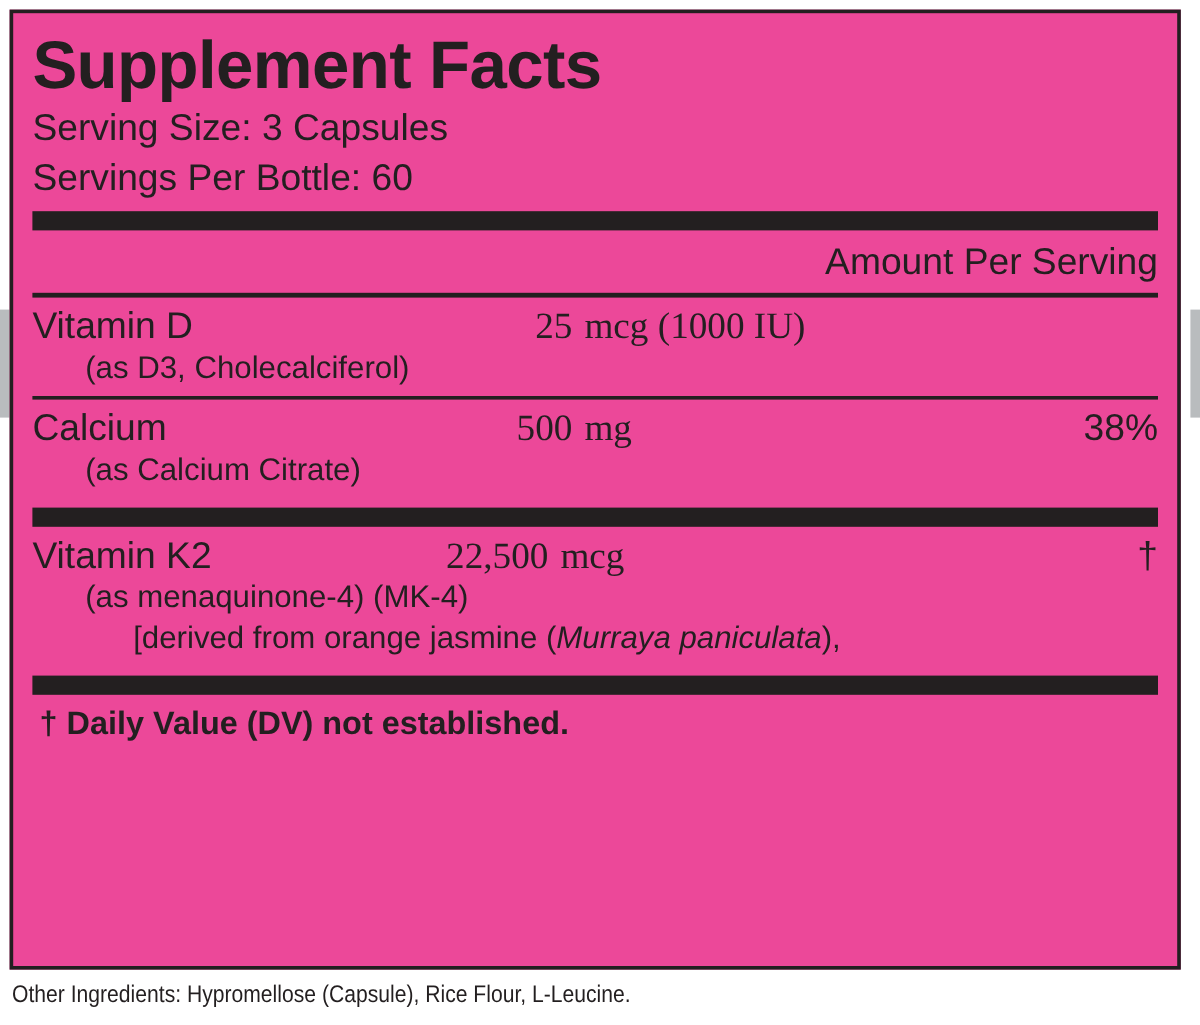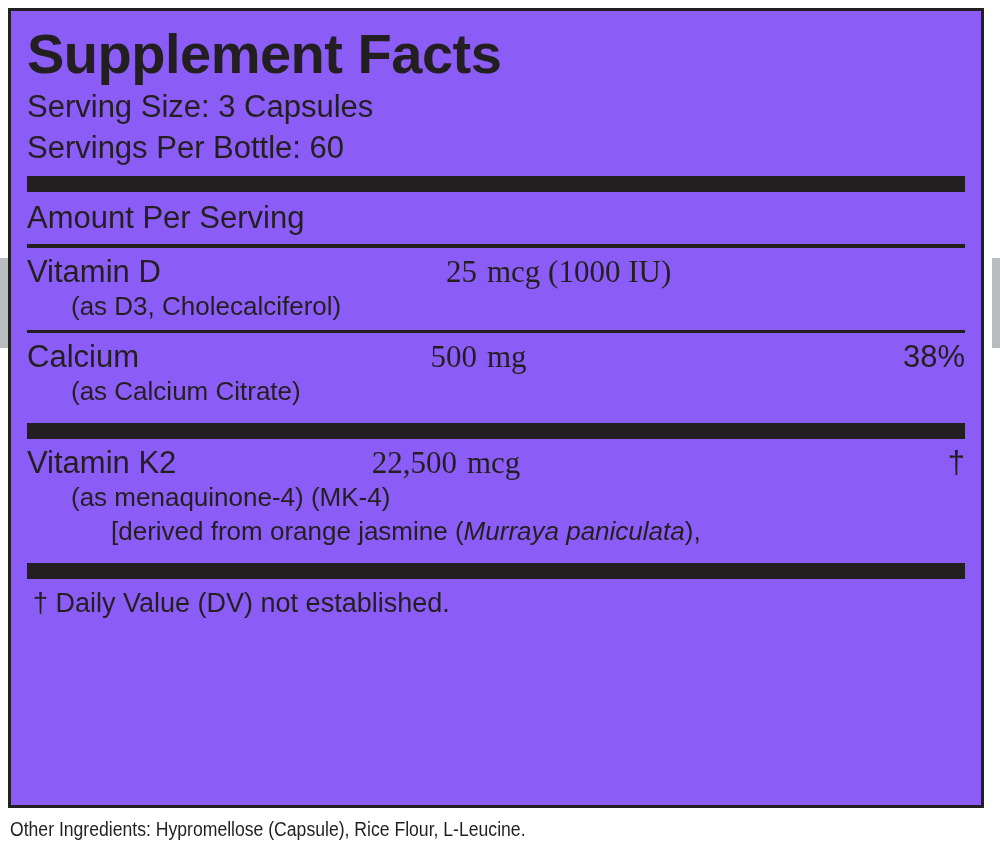--- a/index.html
+++ b/index.html
@@ -17,21 +17,21 @@
   }
 
   .panel {
     position: absolute;
     left: 8px;
     top: 8px;
     width: 976px;
     height: 800px;
     border: 3px solid #231f20;
     box-sizing: border-box;
-    background: #8b5cf6;
+    background: #ec4899;
   }
 
   .inner {
     position: absolute;
     left: 16px;
     top: 8px;
     right: 16px;
   }
 
   .title {
@@ -63,20 +63,21 @@
     height: 3px;
     background: #231f20;
   }
 
   .row {
     display: flex;
     align-items: flex-end;
     font-size: 31px;
     line-height: 1.25;
     white-space: nowrap;
+    flex-direction: column;
   }
   .header-row {
     padding: 7px 0 6px 0;
     justify-content: space-between;
   }
   .header-row .amount-label { font-size: 31px; }
   .header-row .dv-label { font-size: 31px; }
 
   .nutrient-block { padding: 6px 0 6px 0; }
 
@@ -119,20 +120,21 @@
   }
   .n-sub2 em { font-style: italic; }
 
   .k2-name { width: 250px; }
   .k2-amount .num { width: 180px; }
 
   .footnote {
     font-size: 27px;
     padding: 9px 0 0 6px;
     white-space: nowrap;
+    font-weight: bold;
   }
 
   .other-ing {
     position: absolute;
     left: 10px;
     top: 818px;
     font-size: 20px;
     font-family: "Liberation Sans Narrow", "Liberation Sans", sans-serif;
     transform: scaleX(0.88);
     transform-origin: left center;

